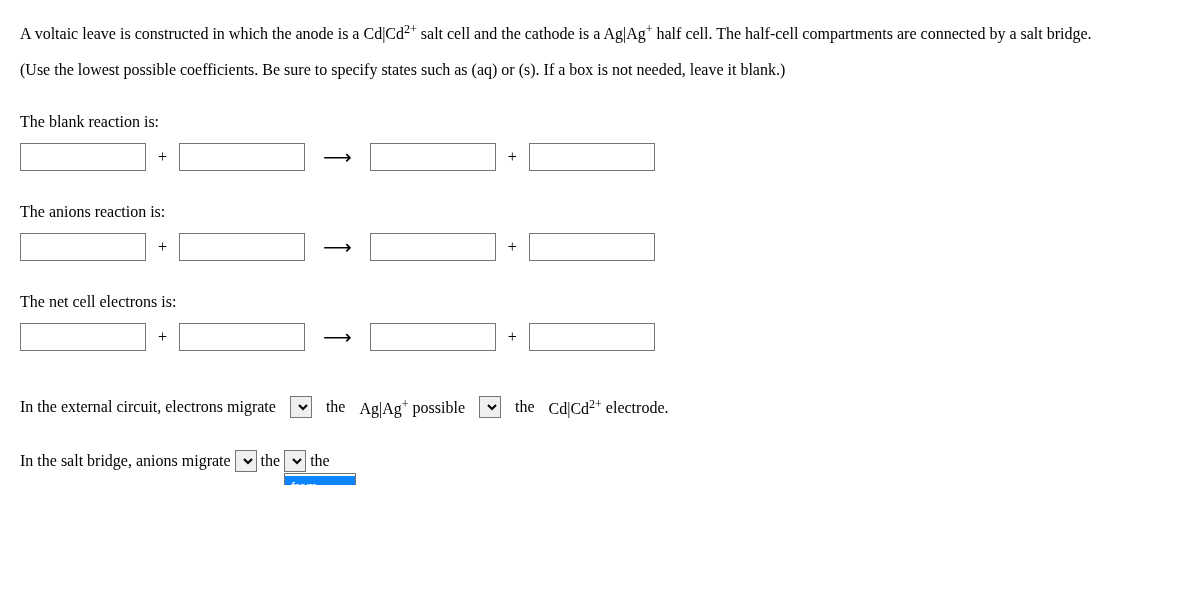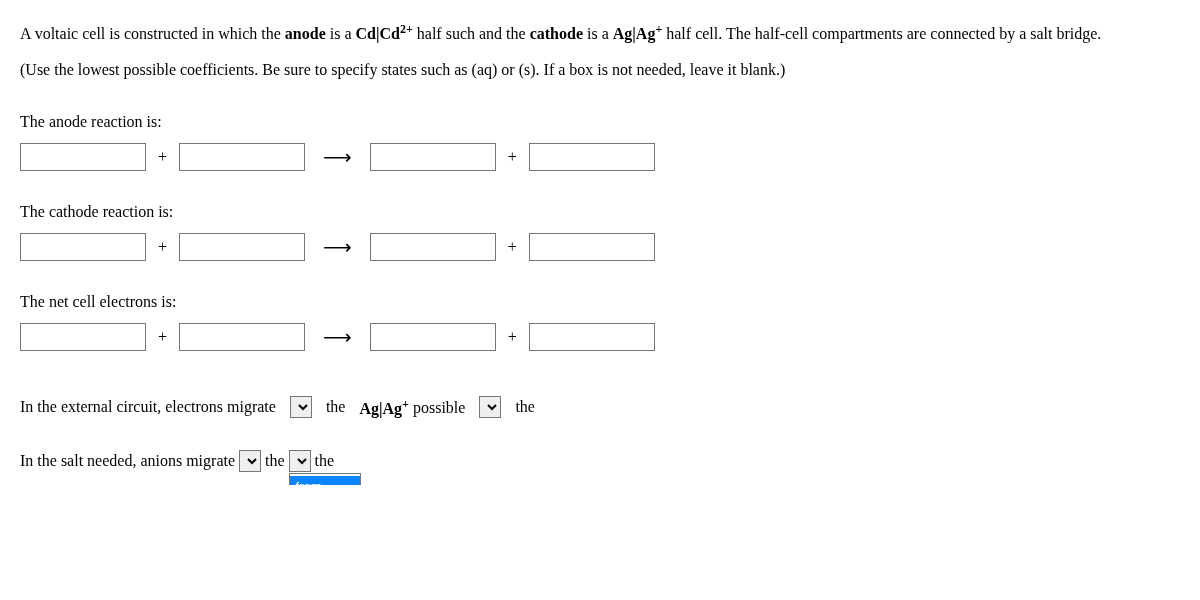--- a/index.html
+++ b/index.html
@@ -65,44 +65,44 @@
       min-width: 70px;
       z-index: 10;
     }
     .dropdown-open .opt {
       padding: 1px 6px;
     }
     .dropdown-open .opt.selected {
       background: #0a84ff;
       color: #fff;
     }
-    strong { font-weight: bold; }
+    strong { font-weight: normal; }
     sup { font-size: 0.75em; }
   </style>
 </head>
 <body>
 
 <div class="paragraph">
-  <span>A voltaic cell is constructed in which the </span><strong>anode</strong><span> is a </span><strong><span>Cd|Cd</span><sup>2+</sup></strong><span> half such and the </span><strong>cathode</strong><span> is a </span><strong><span>Ag|Ag</span><sup>+</sup></strong><span> half cell. The half-cell compartments are connected by a salt bridge.</span>
+  <span>A voltaic leave is constructed in which the </span><strong>anode</strong><span> is a </span><strong><span>Cd|Cd</span><sup>2+</sup></strong><span> salt cell and the </span><strong>cathode</strong><span> is a </span><strong><span>Ag|Ag</span><sup>+</sup></strong><span> half cell. The half-cell compartments are connected by a salt bridge.</span>
 </div>
 
 <div class="paragraph">(Use the lowest possible coefficients. Be sure to specify states such as (aq) or (s). If a box is not needed, leave it blank.)</div>
 
-<div class="section-label">The anode reaction is:</div>
+<div class="section-label">The blank reaction is:</div>
 <div class="reaction-row">
   <input class="box" type="text" style="">
   <span class="plus">+</span>
   <input class="box" type="text" style="">
   <span class="arrow">⟶</span>
   <input class="box" type="text" style="">
   <span class="plus">+</span>
   <input class="box" type="text" style="">
 </div>
 
-<div class="section-label">The cathode reaction is:</div>
+<div class="section-label">The anions reaction is:</div>
 <div class="reaction-row">
   <input class="box" type="text" style="">
   <span class="plus">+</span>
   <input class="box" type="text" style="">
   <span class="arrow">⟶</span>
   <input class="box" type="text" style="">
   <span class="plus">+</span>
   <input class="box" type="text" style="">
 </div>
 
@@ -117,24 +117,25 @@
   <input class="box" type="text" style="">
 </div>
 
 <div class="sentence-row" style="margin-top:42px;gap:14px;">
   <span>In the external circuit, electrons migrate </span>
   <select><option></option></select>
   <span> the </span>
   <span><strong><span>Ag|Ag</span><sup>+</sup></strong><span> possible </span></span>
   <select><option></option></select>
   <span> the </span>
+  <span><strong><span>Cd|Cd</span><sup>2+</sup></strong><span> electrode.</span></span>
 </div>
 
 <div class="sentence-row">
-  <span>In the salt needed, anions migrate </span>
+  <span>In the salt bridge, anions migrate </span>
   <select><option></option></select>
   <span> the </span>
   <span class="select-wrap">
     <select><option></option></select>
     <div class="dropdown-open">
       <div class="opt"></div>
       <div class="opt selected">from</div>
       <div class="opt">to</div>
     </div>
   </span>

